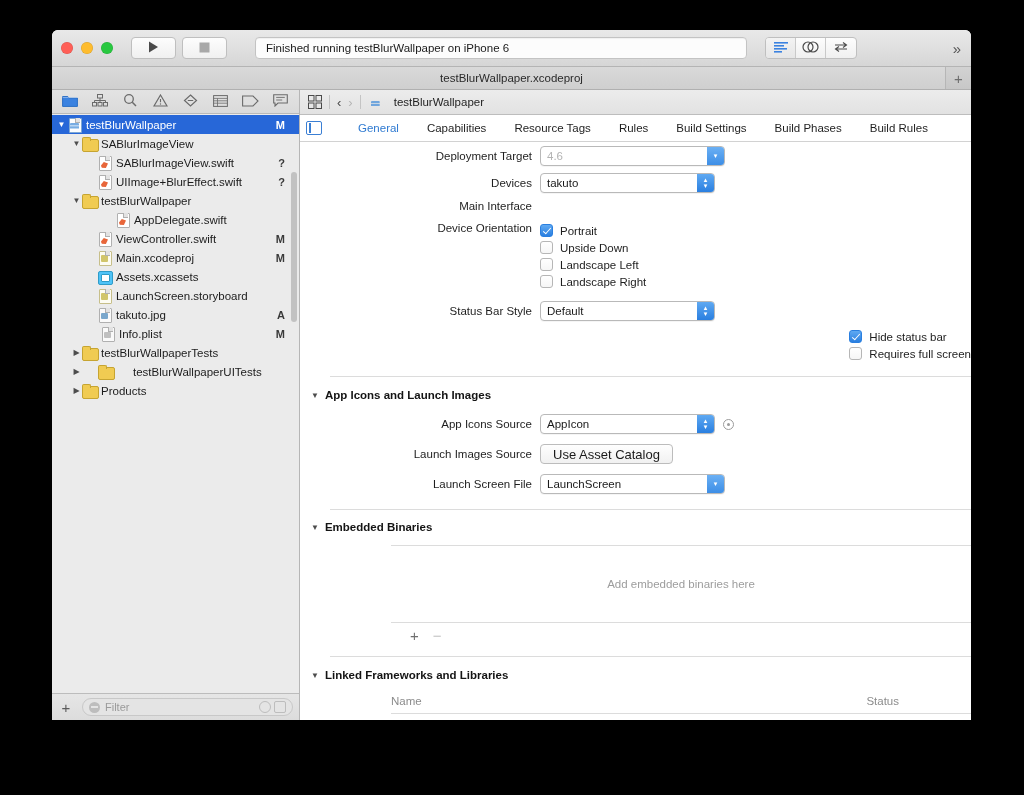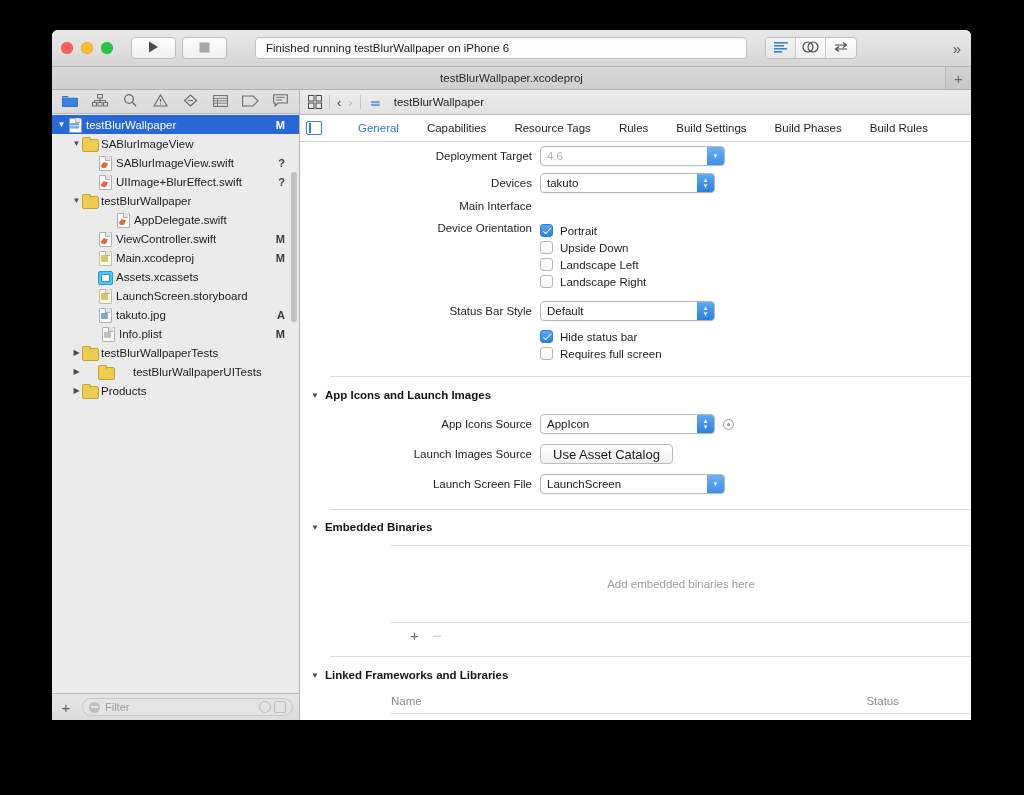--- a/index.html
+++ b/index.html
@@ -580,21 +580,21 @@
           <div class="flabel">Status Bar Style</div>
           <div class="popup" style="width:175px;">
             <span>Default</span>
             <span class="stepper">
                 <span>▴</span>
                 <span>▾</span>
               </span>
           </div>
         </div>
 
-        <div class="field-row" style="align-items:flex-start;margin-top:7px;">
+        <div class="field-row" style="align-items:flex-start;margin-top:7px;justify-content:flex-end;">
           <div class="flabel"></div>
           <div id="statusopts">
               <div class="cbrow">
                 <span class="cb on"></span>
                 <span>Hide status bar</span>
               </div>
               <div class="cbrow">
                 <span class="cb"></span>
                 <span>Requires full screen</span>
               </div>

